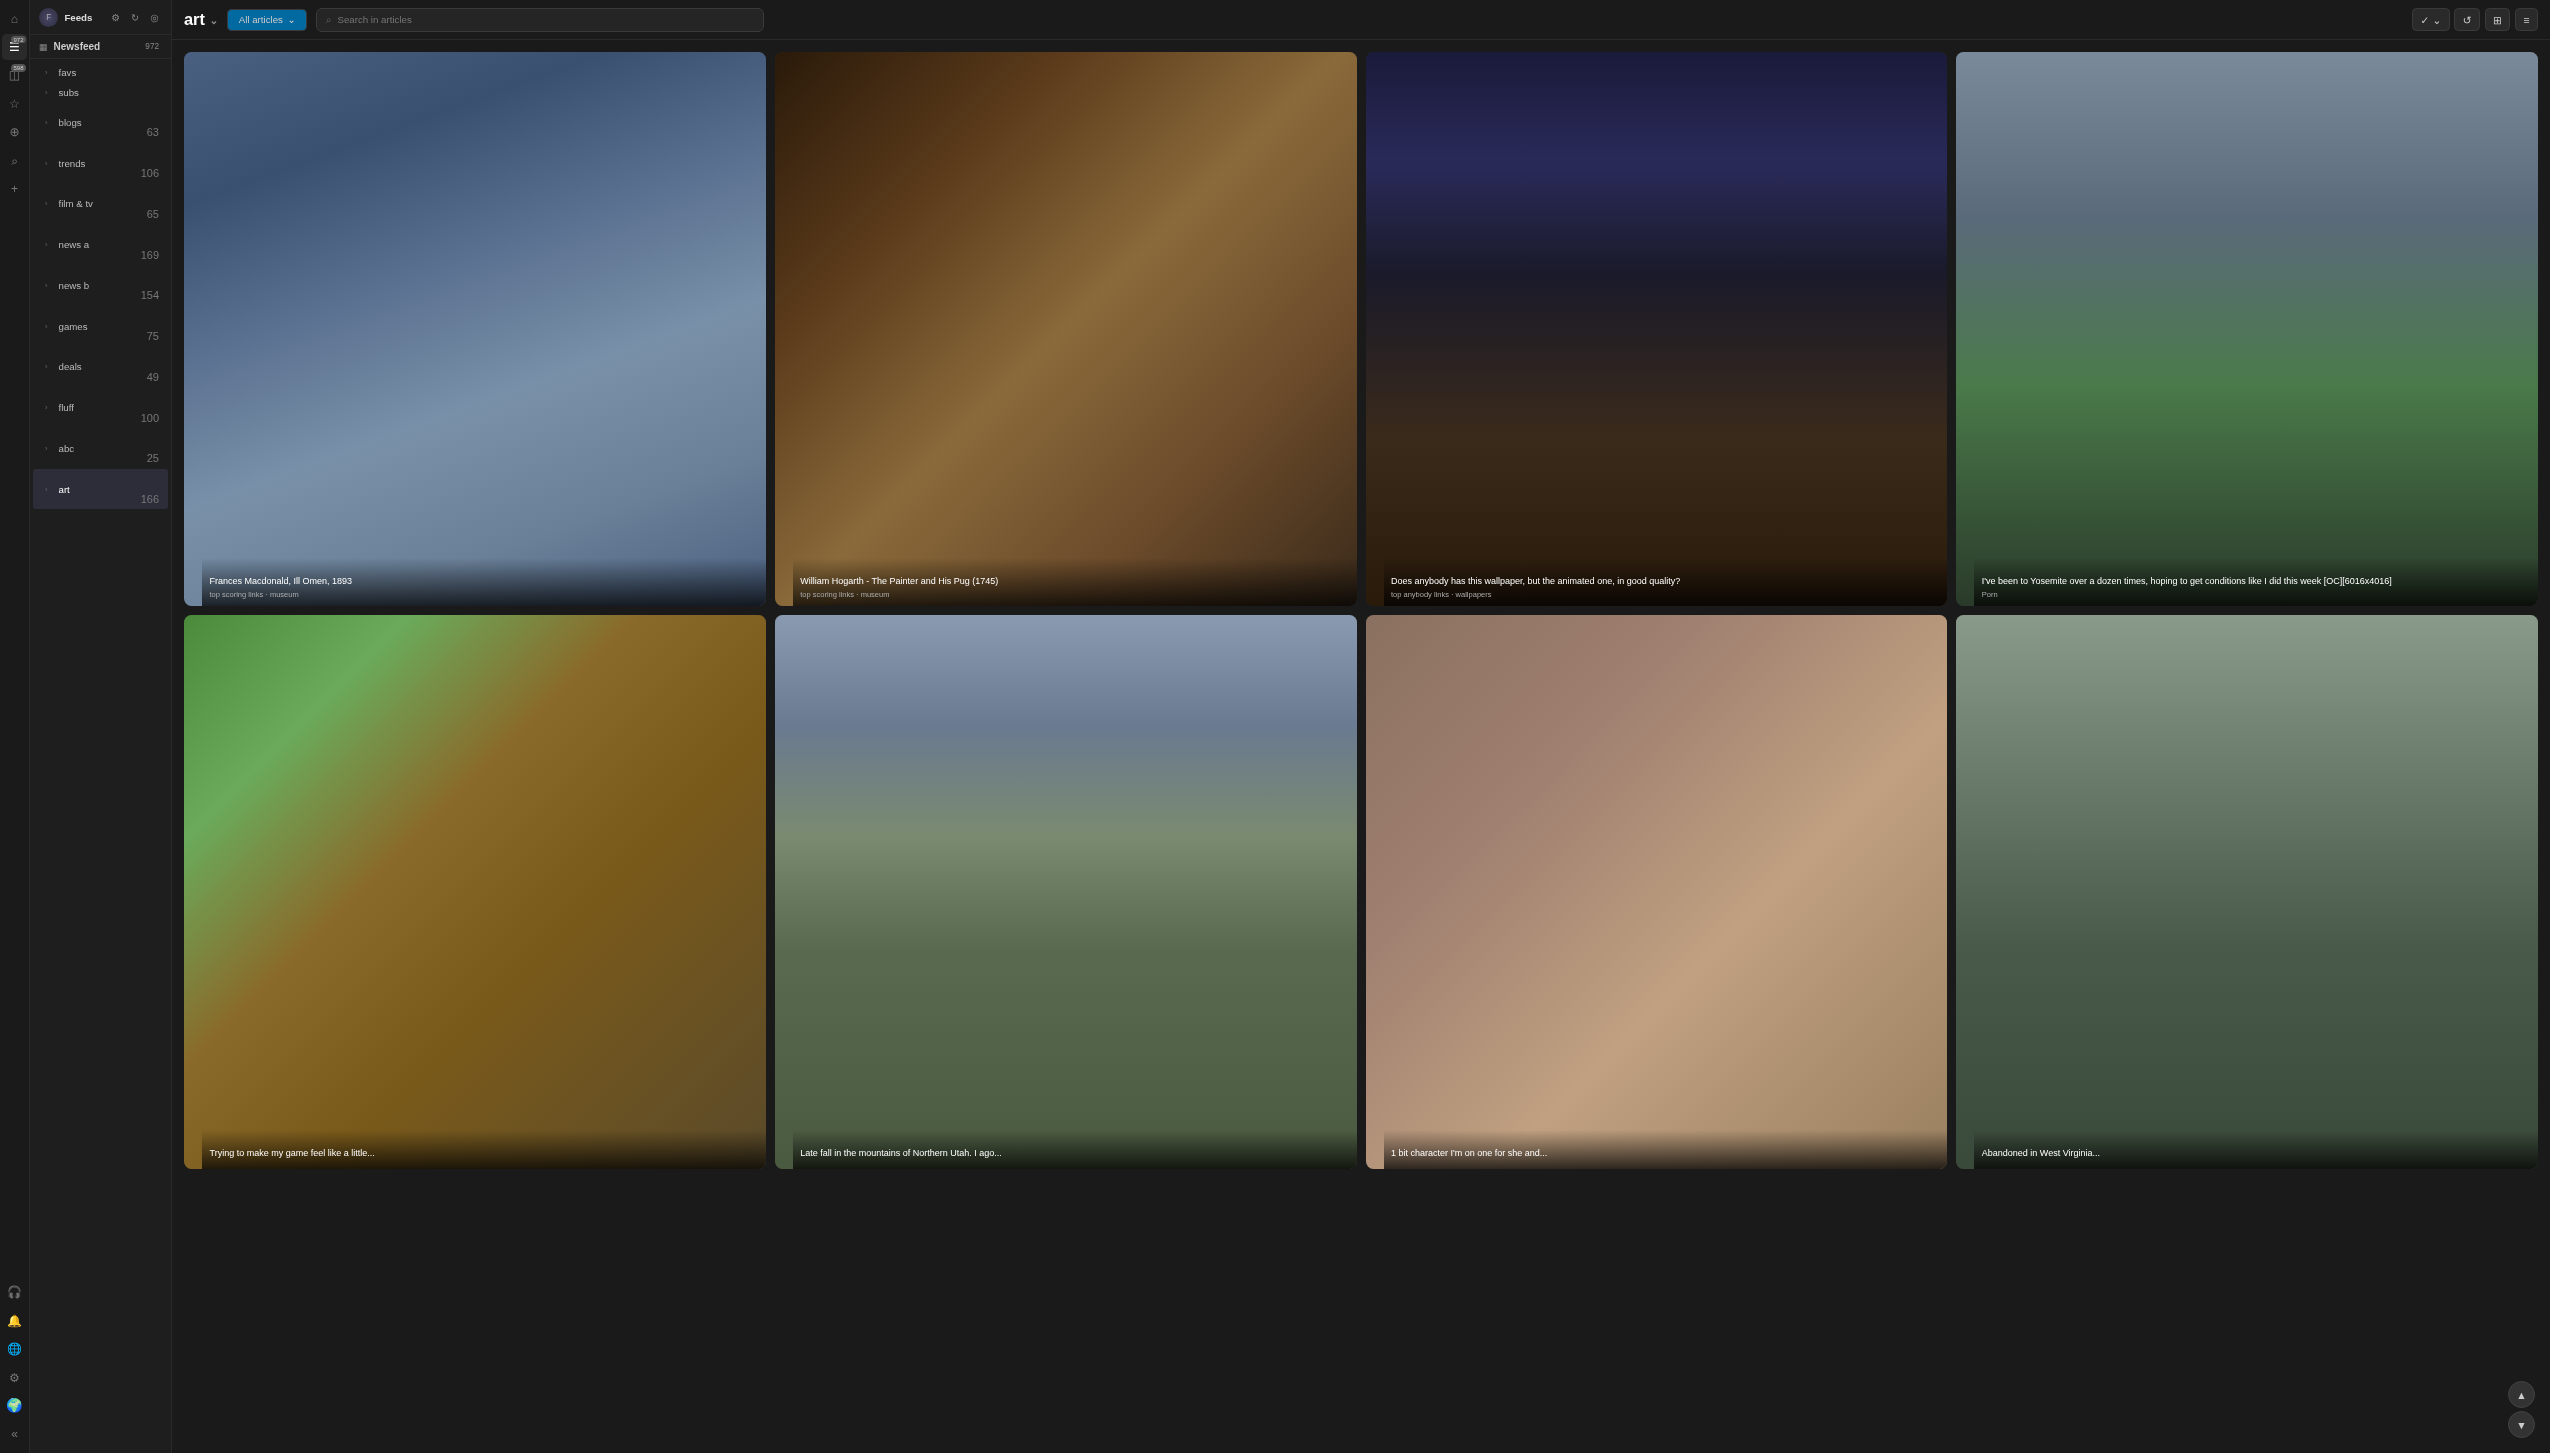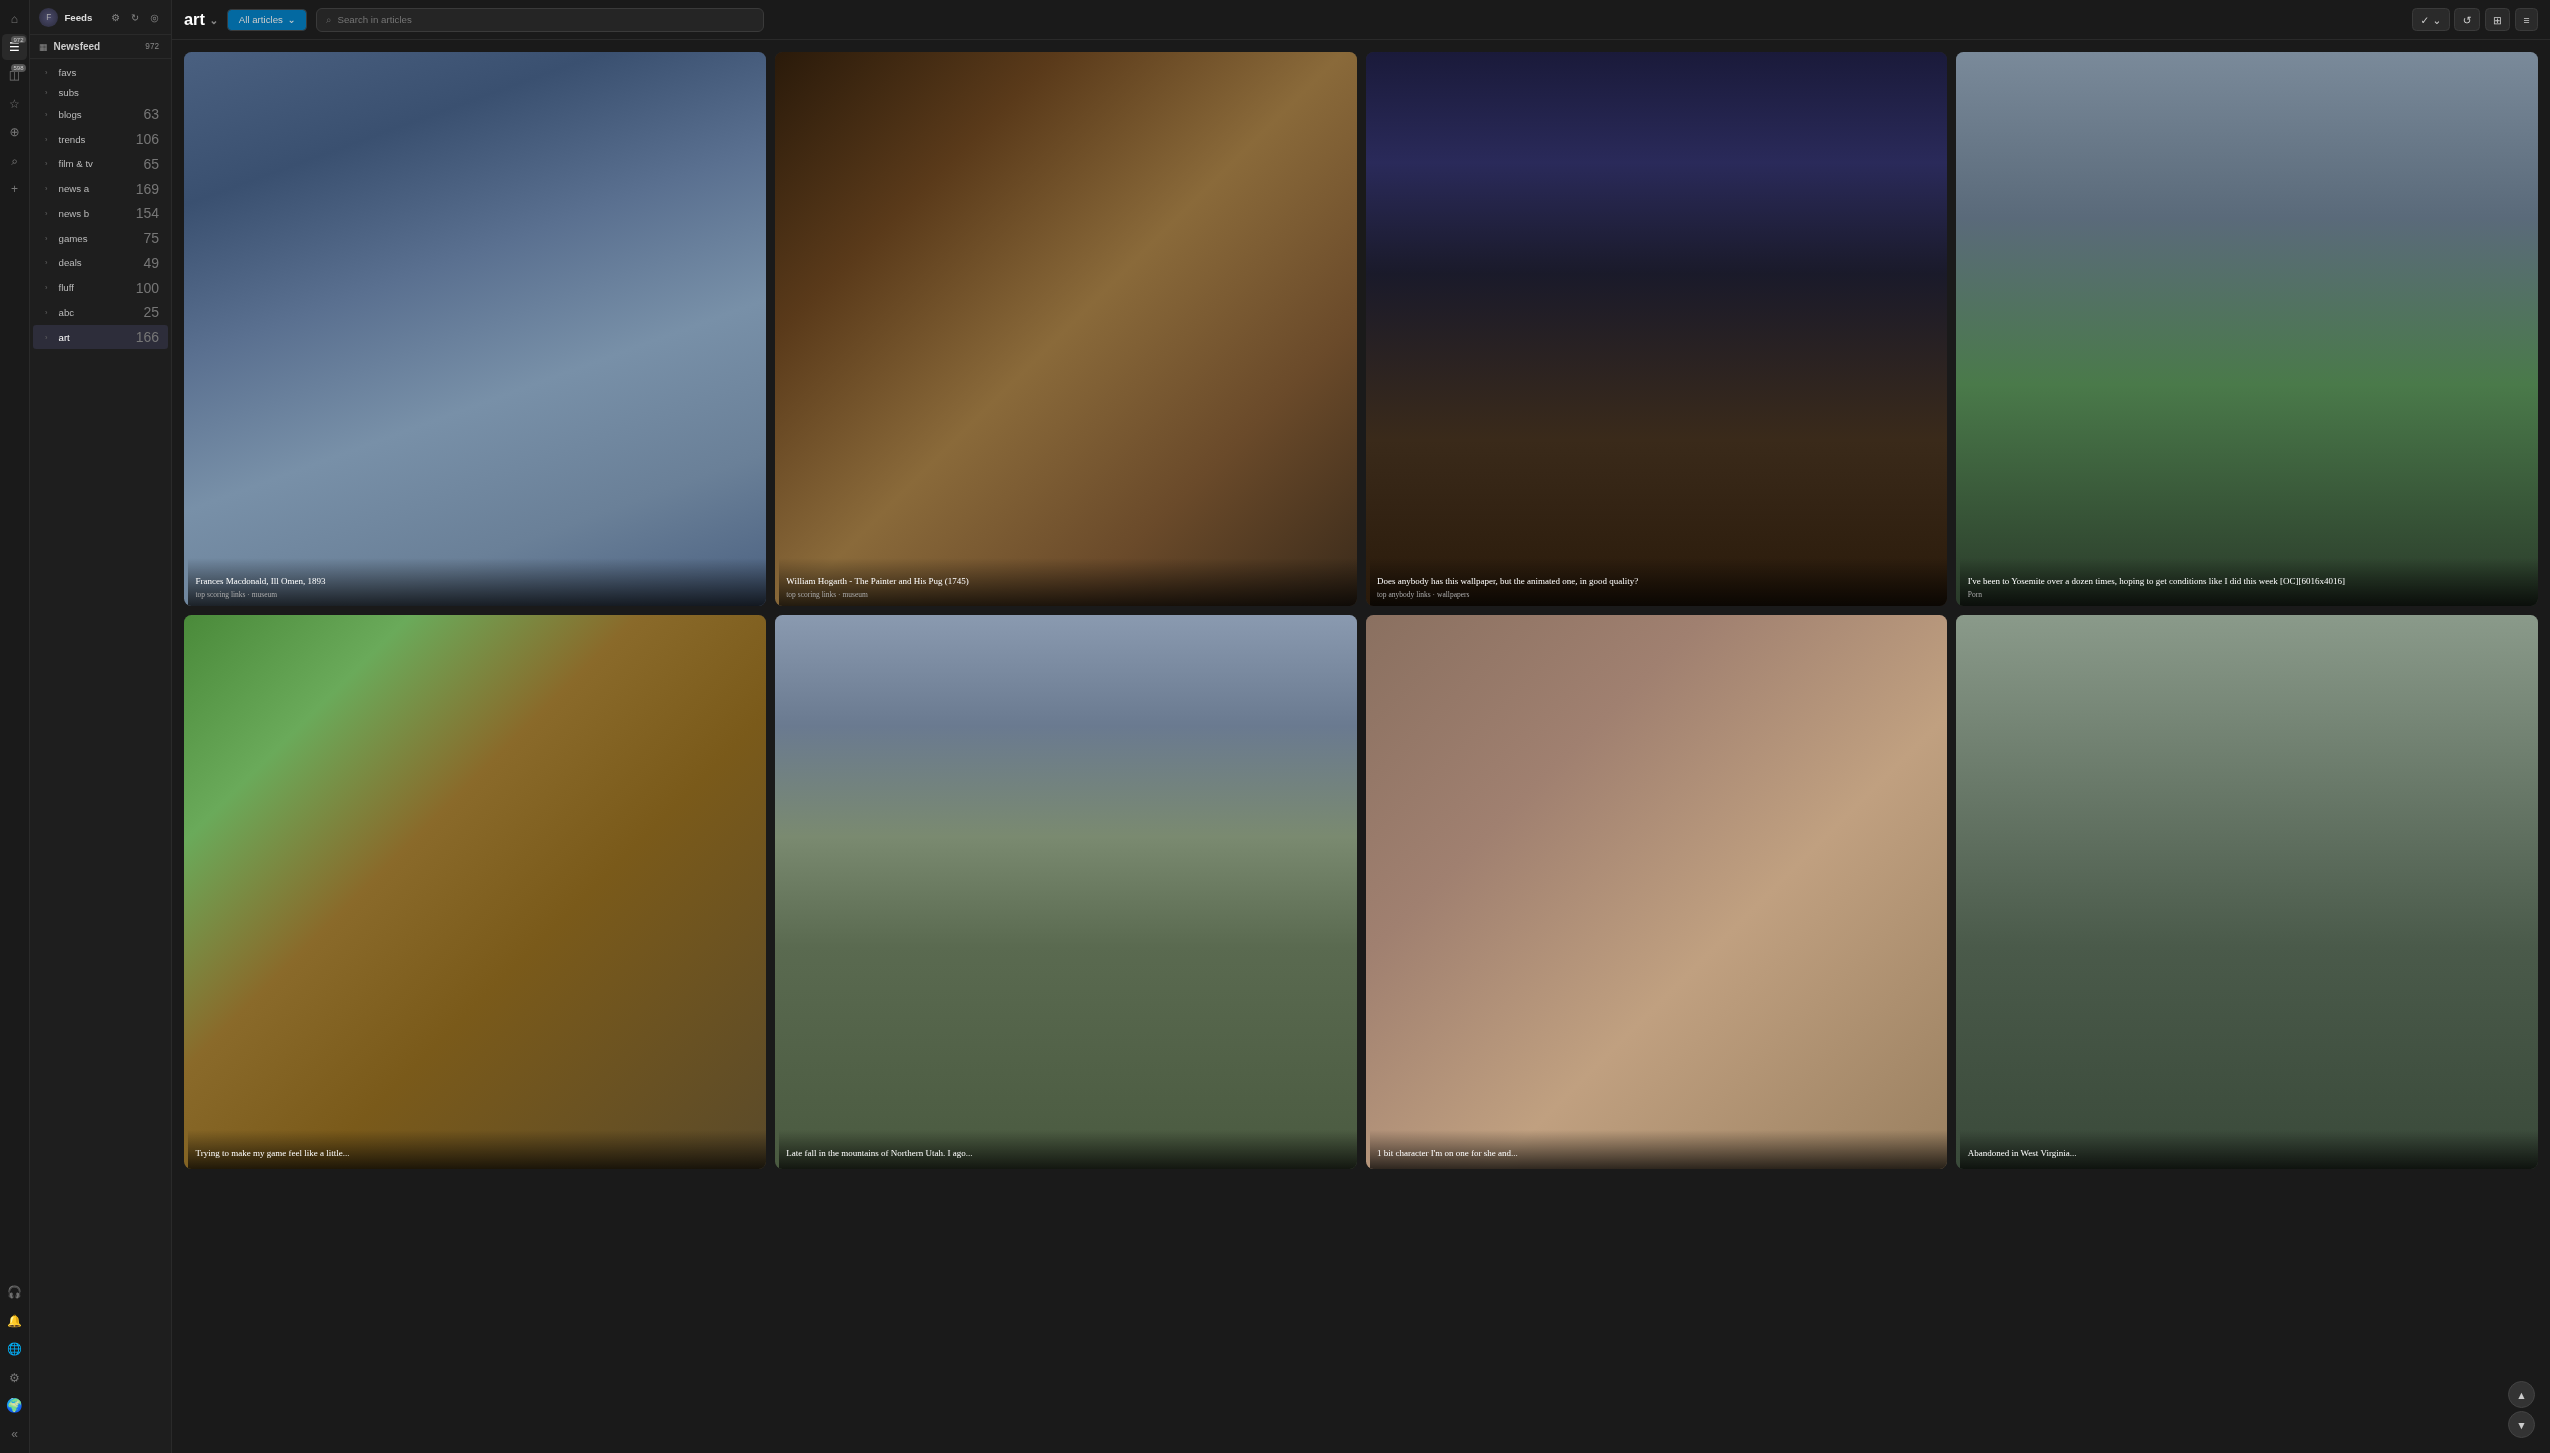--- a/index.html
+++ b/index.html
@@ -144,21 +144,22 @@
       width: 9px;
     }
     .feed-label {
       flex: 1;
       color: #bbb;
       font-size: 9.7px;
     }
     .feed-item.active .feed-label { color: #fff; }
     .feed-count {
       color: #777;
-      font-size: 14px;
+      font-size: 11px;
+      margin-top: 20px;
     }
 
     
     .main {
       flex: 1;
       display: flex;
       flex-direction: column;
       overflow: hidden;
     }
 
@@ -261,25 +262,24 @@
     .card-img {
       width: 100%;
       height: 100%;
       position: relative;
       overflow: hidden;
     }
 
     .card-caption {
       position: absolute;
       bottom: 0;
-      left: 4px;
+      left: 18px;
       right: 0;
       background: linear-gradient(transparent, rgba(0,0,0,0.75));
       padding: 18px 7.5px 7.5px;
-      font-family: Liberation Serif, serif;
     }
     .card-title {
       font-size: 9px;
       font-weight: 500;
       color: #fff;
       line-height: 1.3;
       margin-bottom: 2.2px;
     }
     .card-source {
       font-size: 7.5px;

